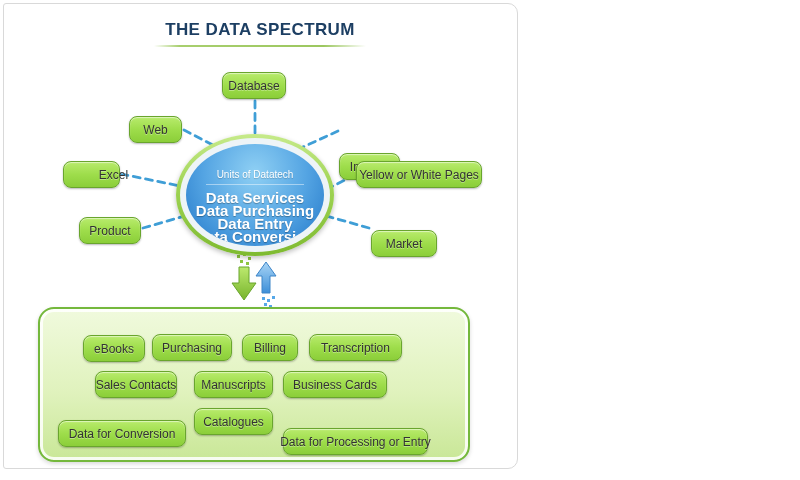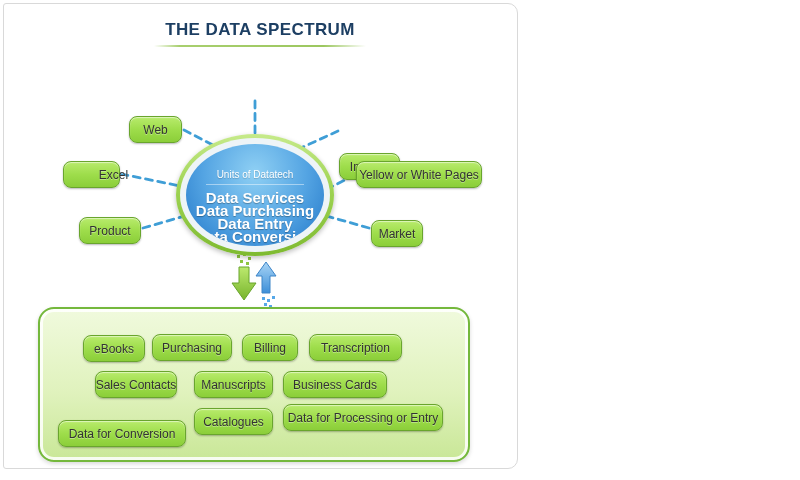--- a/index.html
+++ b/index.html
@@ -105,35 +105,36 @@
         <div class="core-title">Units of Datatech</div>
         <div class="core-divider"></div>
         <div class="core-line">Data Services</div>
         <div class="core-line">Data Purchasing</div>
         <div class="core-line">Data Entry</div>
         <div class="core-line">Data Conversion</div>
       </div>
     </div>
   </div>
 
+  <div class="gbtn" style="left:222px; top:72px;  width:64px;">Database</div>
   <div class="gbtn" style="left:129px; top:116px; width:53px;">Web</div>
   <div class="gbtn" style="left:339px; top:117px; width:61px;margin-top:36px;">Images</div>
   <div class="gbtn" style="left:63px;  top:161px; width:57px;padding-left:44px;">Excel</div>
   <div class="gbtn" style="left:356px; top:161px; width:126px;">Yellow or White Pages</div>
   <div class="gbtn" style="left:79px;  top:217px; width:62px;">Product</div>
-  <div class="gbtn" style="left:371px; top:220px; width:52px;">Market</div>
+  <div class="gbtn" style="left:371px; top:230px; width:66px;">Market</div>
 
   <div class="bigbox"></div>
 
   <div class="gbtn" style="left:83px;  top:335px; width:62px;">eBooks</div>
   <div class="gbtn" style="left:152px; top:334px; width:80px;">Purchasing</div>
   <div class="gbtn" style="left:242px; top:334px; width:56px;">Billing</div>
   <div class="gbtn" style="left:309px; top:334px; width:93px;">Transcription</div>
 
   <div class="gbtn" style="left:95px;  top:371px; width:82px;">Sales Contacts</div>
   <div class="gbtn" style="left:194px; top:371px; width:79px;">Manuscripts</div>
   <div class="gbtn" style="left:283px; top:371px; width:104px;">Business Cards</div>
 
   <div class="gbtn" style="left:58px;  top:420px; width:128px;">Data for Conversion</div>
   <div class="gbtn" style="left:194px; top:408px; width:79px;">Catalogues</div>
-  <div class="gbtn" style="left:283px; top:404px; width:160px;">Data for Processing or Entry</div>
+  <div class="gbtn" style="left:283px; top:428px; width:145px;">Data for Processing or Entry</div>
 
 </div>
 
 </body></html>

